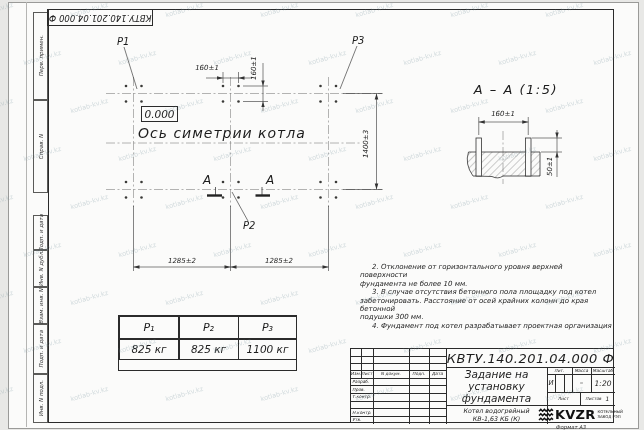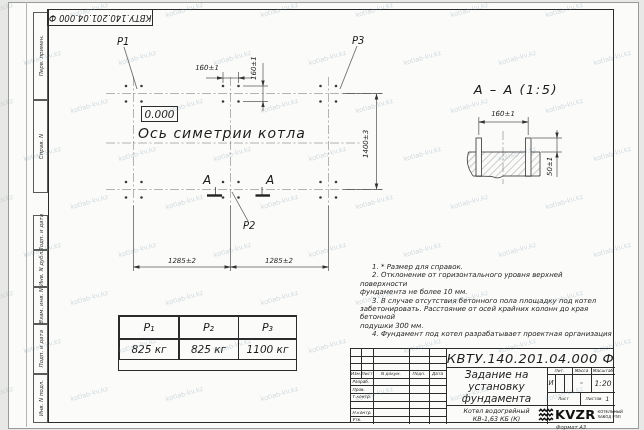--- a/index.html
+++ b/index.html
@@ -212,21 +212,20 @@
   <div class="abs dimtxt rot90" style="left:250px;top:80px;">160±1</div>
   <div class="abs dimtxt rot90" style="left:362px;top:158px;">1400±3</div>
   <div class="abs dimtxt" style="left:152px;top:257px;width:60px;text-align:center;">1285±2</div>
   <div class="abs dimtxt" style="left:249px;top:257px;width:60px;text-align:center;">1285±2</div>
 
   <div class="abs sectitle">А – А (1:5)</div>
   <div class="abs dimtxt" style="left:478px;top:110px;width:50px;text-align:center;">160±1</div>
   <div class="abs dimtxt rot90" style="left:546px;top:176px;">50±1</div>
 
   <div class="abs notes">
-    <div class="ind">1. * Размер для справок.</div>
     <div class="ind">2. Отклонение от горизонтального уровня верхней поверхности</div>
     <div>фундамента не более 10 мм.</div>
     <div class="ind">3. В случае отсутствия бетонного пола площадку под котел</div>
     <div>забетонировать. Расстояние от осей крайних колонн до края бетонной</div>
     <div>подушки 300 мм.</div>
     <div class="ind">4. Фундамент под котел разрабатывает проектная организация</div>
   </div>
 
   <div class="abs ltable">
     <div class="cell lth" style="left:0;top:0;width:60px;height:23px;">Р₁</div>

